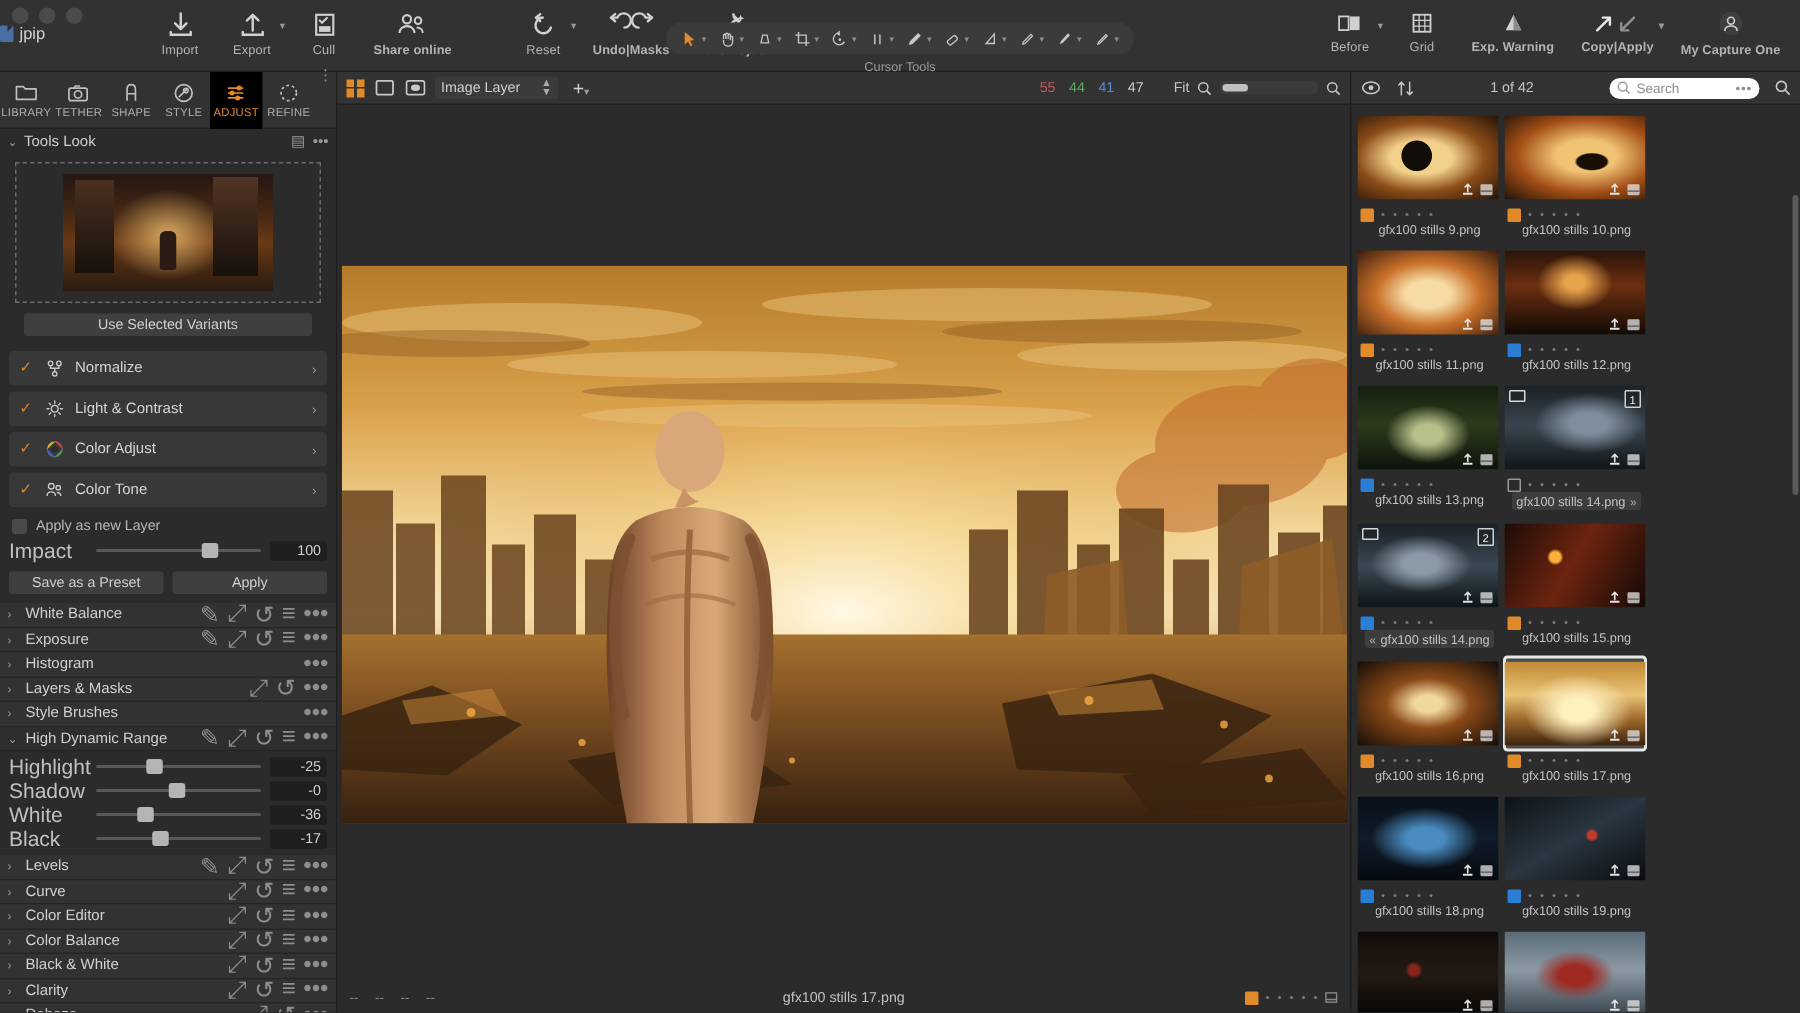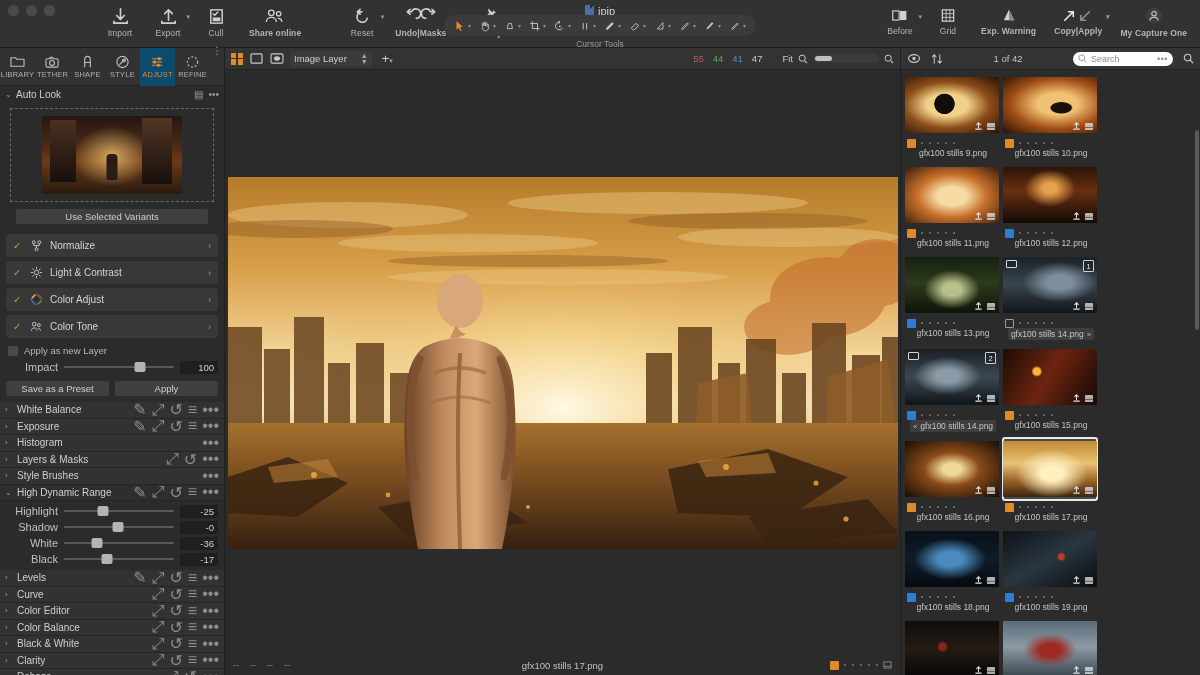--- a/index.html
+++ b/index.html
@@ -18,42 +18,42 @@
   .traffic { position: absolute; left: 8px; top: 5px; display: flex; gap: 7px; }
   .traffic i { width: 11px; height: 11px; border-radius: 50%; background: #4b4b4b; display: block; }
 
   .tb-group { display: flex; align-items: flex-start; height: 48px; }
   .tb-btn { width: 48px; height: 46px; display: flex; flex-direction: column; align-items: center; justify-content: flex-start; padding-top: 7px; cursor: default; position: relative; }
   .tb-btn .lbl { font-size: 8.5px; color: #b4b4b4; margin-top: 2px; letter-spacing: .1px; white-space: nowrap; }
   .tb-btn svg { display: block; }
   .tb-wide { width: auto; padding-left: 9px; padding-right: 9px; font-weight: bold; }
   .caret { position: absolute; right: 2px; top: 13px; font-size: 7px; color: #9a9a9a; }
 
-  .title-center { position: absolute; left: 0; right: 0; top: 2px; text-align: center; pointer-events: none; }
+  .title-center { position: absolute; left: 0; right: 0; top: 15px; pointer-events: none; }
   .title-center .t { font-size: 11px; color: #d2d2d2; display: inline-flex; align-items: center; gap: 4px; }
   .doc-ic { width: 9px; height: 11px; background: #4a6fa5; border-radius: 1px; display: inline-block; position: relative; }
   .doc-ic:after { content: ''; position: absolute; right: 0; top: 0; border-left: 4px solid #2b2b2b; border-bottom: 4px solid transparent; }
 
   .cursor-tools { position: absolute; left: 50%; transform: translateX(-50%); top: 15px; text-align: center; }
   .ct-pill { background: #3b3b3b; border-radius: 11px; height: 21px; display: flex; align-items: center; padding: 0 6px; }
   .ct-item { display: flex; align-items: center; gap: 2px; padding: 0 4px; height: 21px; }
   .ct-item .ar { font-size: 6px; color: #8e8e8e; }
   .ct-lbl { font-size: 8.5px; color: #9a9a9a; margin-top: 3px; }
 
   .tb-right { position: absolute; right: 4px; top: 0; display: flex; }
 
   
   .body { flex: 1; display: flex; min-height: 0; }
 
   
   .left { width: 225px; background: #2b2b2b; display: flex; flex-direction: column; flex: none; border-right: 1px solid #1e1e1e; }
   .tabs { height: 38px; background: #323232; display: flex; align-items: flex-start; border-bottom: 1px solid #222; position: relative; }
   .tab { flex: 1; height: 38px; display: flex; flex-direction: column; align-items: center; justify-content: center; gap: 1px; }
   .tab .tl { font-size: 7.5px; letter-spacing: .2px; color: #b0b0b0; }
-  .tab.active { background: #0c4a6e; }
+  .tab.active { background: #000000; }
   .tab.active .tl { color: #e08a2a; }
   .tab-more { width: 14px; display: flex; align-items: center; justify-content: center; color: #9a9a9a; font-size: 10px; line-height: 5px; }
 
   .panel-hdr { height: 17px; display: flex; align-items: center; padding: 0 5px; font-size: 10px; color: #cfcfcf; }
   .panel-hdr .arw { width: 11px; color: #9a9a9a; font-size: 8px; }
   .panel-hdr .sp { flex: 1; }
   .panel-hdr .ic { color: #9a9a9a; font-size: 10px; margin-left: 5px; line-height: 8px; }
 
   .match-look { padding: 5px 10px 6px; }
   .ml-drop { border: 1px dashed #6a6a6a; padding: 7px 12px; display: flex; justify-content: center; }
@@ -71,21 +71,21 @@
   .look-row { margin: 4px 6px 0; height: 23px; background: #383838; border-radius: 3px; display: flex; align-items: center; padding: 0 7px; gap: 7px; }
   .chk { width: 10px; height: 10px; color: #e08a2a; font-size: 10px; line-height: 10px; }
   .look-row .nm { font-size: 10px; color: #d4d4d4; flex: 1; }
   .look-row .ch { color: #9a9a9a; font-size: 9px; }
 
   .apply-layer { display: flex; align-items: center; gap: 6px; padding: 7px 8px 3px; }
   .box { width: 10px; height: 10px; background: #4a4a4a; border-radius: 2px; }
   .apply-layer span { font-size: 9.5px; color: #b8b8b8; }
 
   .slider-row { display: flex; align-items: center; padding: 2px 6px; gap: 6px; height: 16px; }
-  .slider-row .sl-lbl { width: 52px; text-align: right; font-size: 11px; color: #c0c0c0; }
+  .slider-row .sl-lbl { width: 52px; text-align: left; font-size: 14px; color: #c0c0c0; }
   .track { flex: 1; height: 2px; background: #585858; border-radius: 1px; position: relative; }
   .knob { position: absolute; top: -4px; width: 11px; height: 10px; background: #b4b4b4; border-radius: 2px; transform: translateX(-50%); }
   .val { width: 38px; height: 13px; background: #1f1f1f; border-radius: 2px; font-size: 9.5px; color: #cfcfcf; display: flex; align-items: center; justify-content: flex-end; padding-right: 4px; }
 
   .two-btn { display: flex; gap: 6px; padding: 6px 6px 6px; }
   .two-btn div { flex: 1; height: 15px; background: #3f3f3f; border-radius: 2px; display: flex; align-items: center; justify-content: center; font-size: 9.5px; color: #d0d0d0; }
 
   .tool-row { height: 16.5px; background: #323232; border-bottom: 1px solid #252525; display: flex; align-items: center; padding: 0 5px; gap: 4px; }
   .tool-row .arw { color: #9a9a9a; font-size: 8px; width: 8px; }
   .tool-row .nm { font-size: 10px; color: #d0d0d0; flex: 1; }
@@ -397,21 +397,21 @@
             </svg>
           <span class="tl">REFINE</span>
         </div>
         <div class="tab-more">⋮</div>
       </div>
 
       <div class="left-scroll">
 
         <div class="panel-hdr">
           <span class="arw">⌄</span>
-          <span>Auto Look</span>
+          <span>Tools Look</span>
           <span class="sp"></span>
           <span class="ic">▤</span>
           <span class="ic">•••</span>
         </div>
 
         <div class="match-look">
           <div class="ml-drop">
             <div class="ml-thumb">
               <div class="ml-fig"></div>
             </div>

